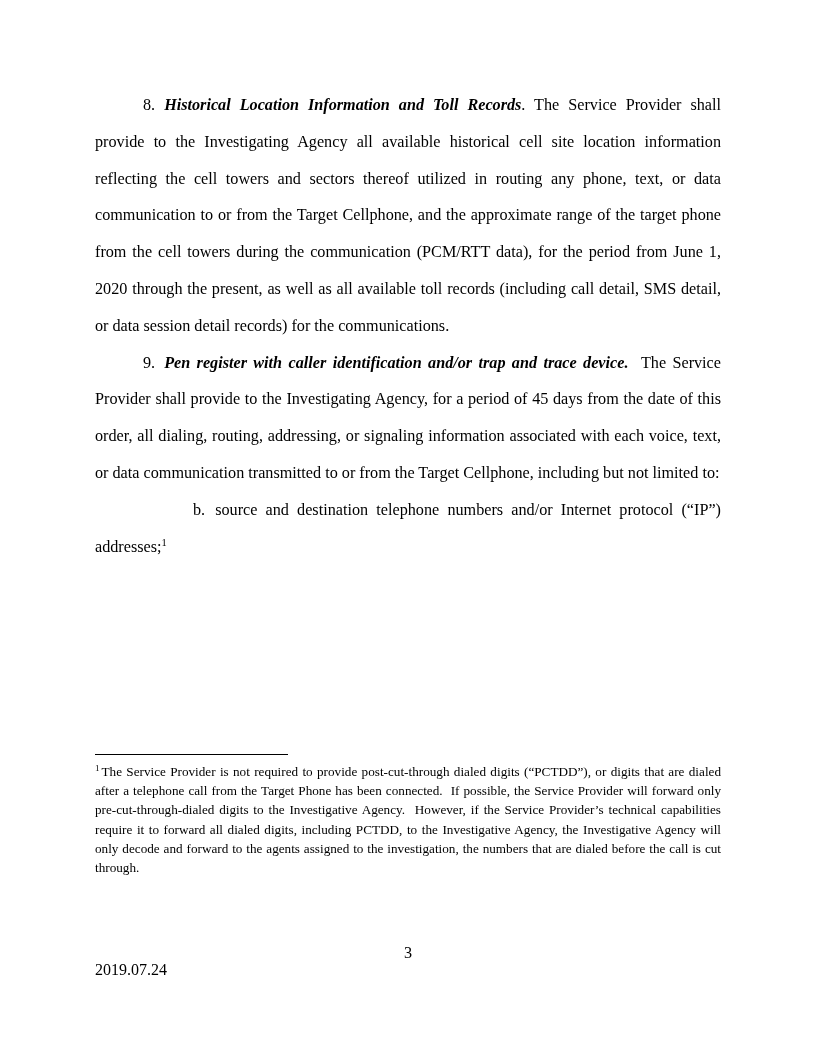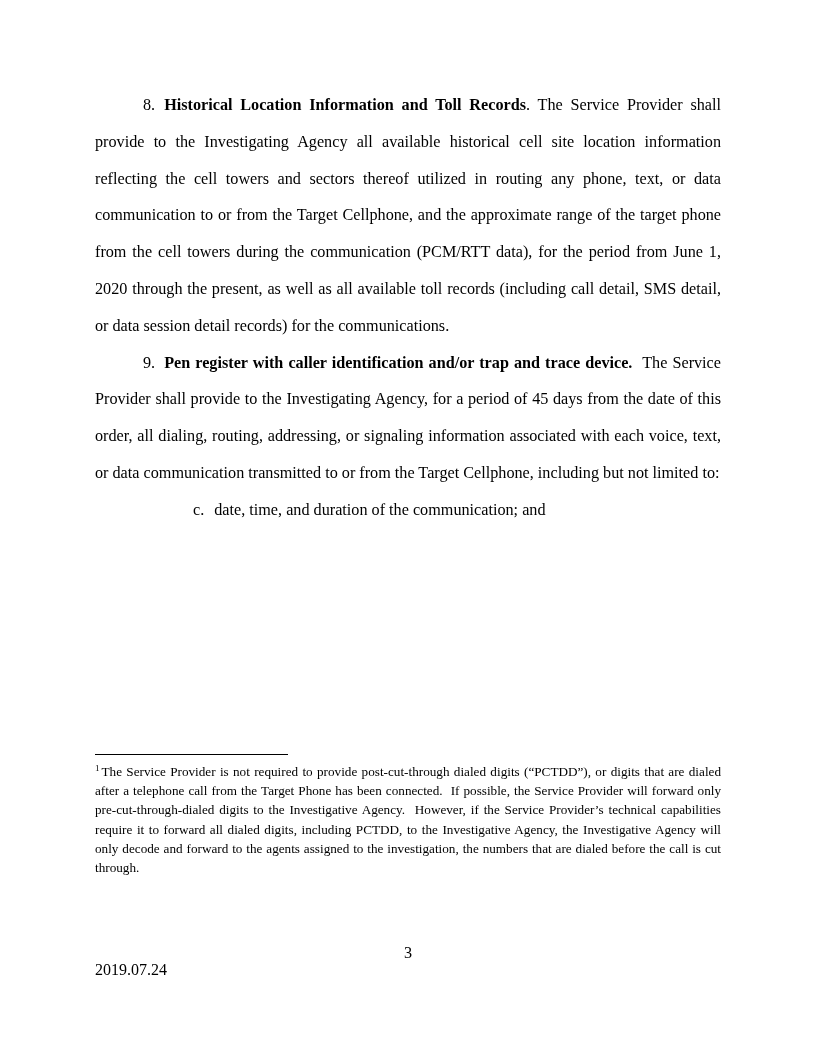--- a/index.html
+++ b/index.html
@@ -26,21 +26,21 @@
     text-align: justify;
   }
   .body-flow p {
     margin: 0;
     padding: 0;
   }
   p.num-para { text-indent: 48px; }
   p.sub-item { text-indent: 98px; }
   .para-num { padding-right: 9px; }
   .item-label { padding-right: 10px; }
-  .bold { font-weight: bold; }
+  .bold { font-weight: bold; font-style: italic; }
   sup.fn-ref {
     font-size: 10.5px;
     line-height: 0;
     vertical-align: super;
   }
   .footnote-block {
     position: absolute;
     left: 95px;
     top: 754px;
     width: 626px;
@@ -83,22 +83,22 @@
 
 <div class="page">
 
   <div class="body-flow">
 
     <p class="num-para"><span class="para-num">8.</span><span class="bold">Historical Location Information and Toll Records</span><span>. The Service Provider shall provide to the Investigating Agency all available historical cell site location information reflecting the cell towers and sectors thereof utilized in routing any phone, text, or data communication to or from the Target Cellphone, and the approximate range of the target phone from the cell towers during the communication (PCM/RTT data), for the period from June 1, 2020 through the present, as well as all available toll records (including call detail, SMS detail, or data session detail records) for the communications.</span></p>
 
     <p class="num-para"><span class="para-num">9.</span><span class="bold">Pen register with caller identification and/or trap and trace device.</span><span>&nbsp; The Service Provider shall provide to the Investigating Agency, for a period of 45 days from the date of this order, all dialing, routing, addressing, or signaling information associated with each voice, text, or data communication transmitted to or from the Target Cellphone, including but not limited to:</span></p>
 
 
+    <p class="sub-item"><span class="item-label">b.</span><span>source and destination telephone numbers and/or Internet protocol (“IP”) addresses;</span><sup class="fn-ref">1</sup></p>
 
-    <p class="sub-item"><span class="item-label">c.</span><span>date, time, and duration of the communication; and</span></p>
 
 
   </div>
 
   <div class="footnote-block">
     <hr class="footnote-separator">
     <p class="footnote-text"><sup class="fn-marker">1</sup><span>The Service Provider is not required to provide post-cut-through dialed digits (“PCTDD”), or digits that are dialed after a telephone call from the Target Phone has been connected. &nbsp;If possible, the Service Provider will forward only pre-cut-through-dialed digits to the Investigative Agency. &nbsp;However, if the Service Provider’s technical capabilities require it to forward all dialed digits, including PCTDD, to the Investigative Agency, the Investigative Agency will only decode and forward to the agents assigned to the investigation, the numbers that are dialed before the call is cut through.</span></p>
   </div>
 
   <div class="page-number">3</div>

